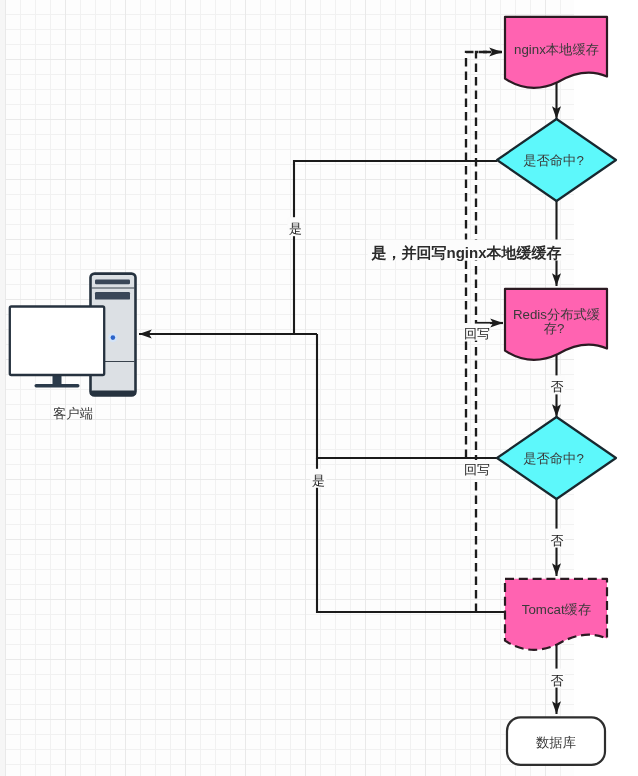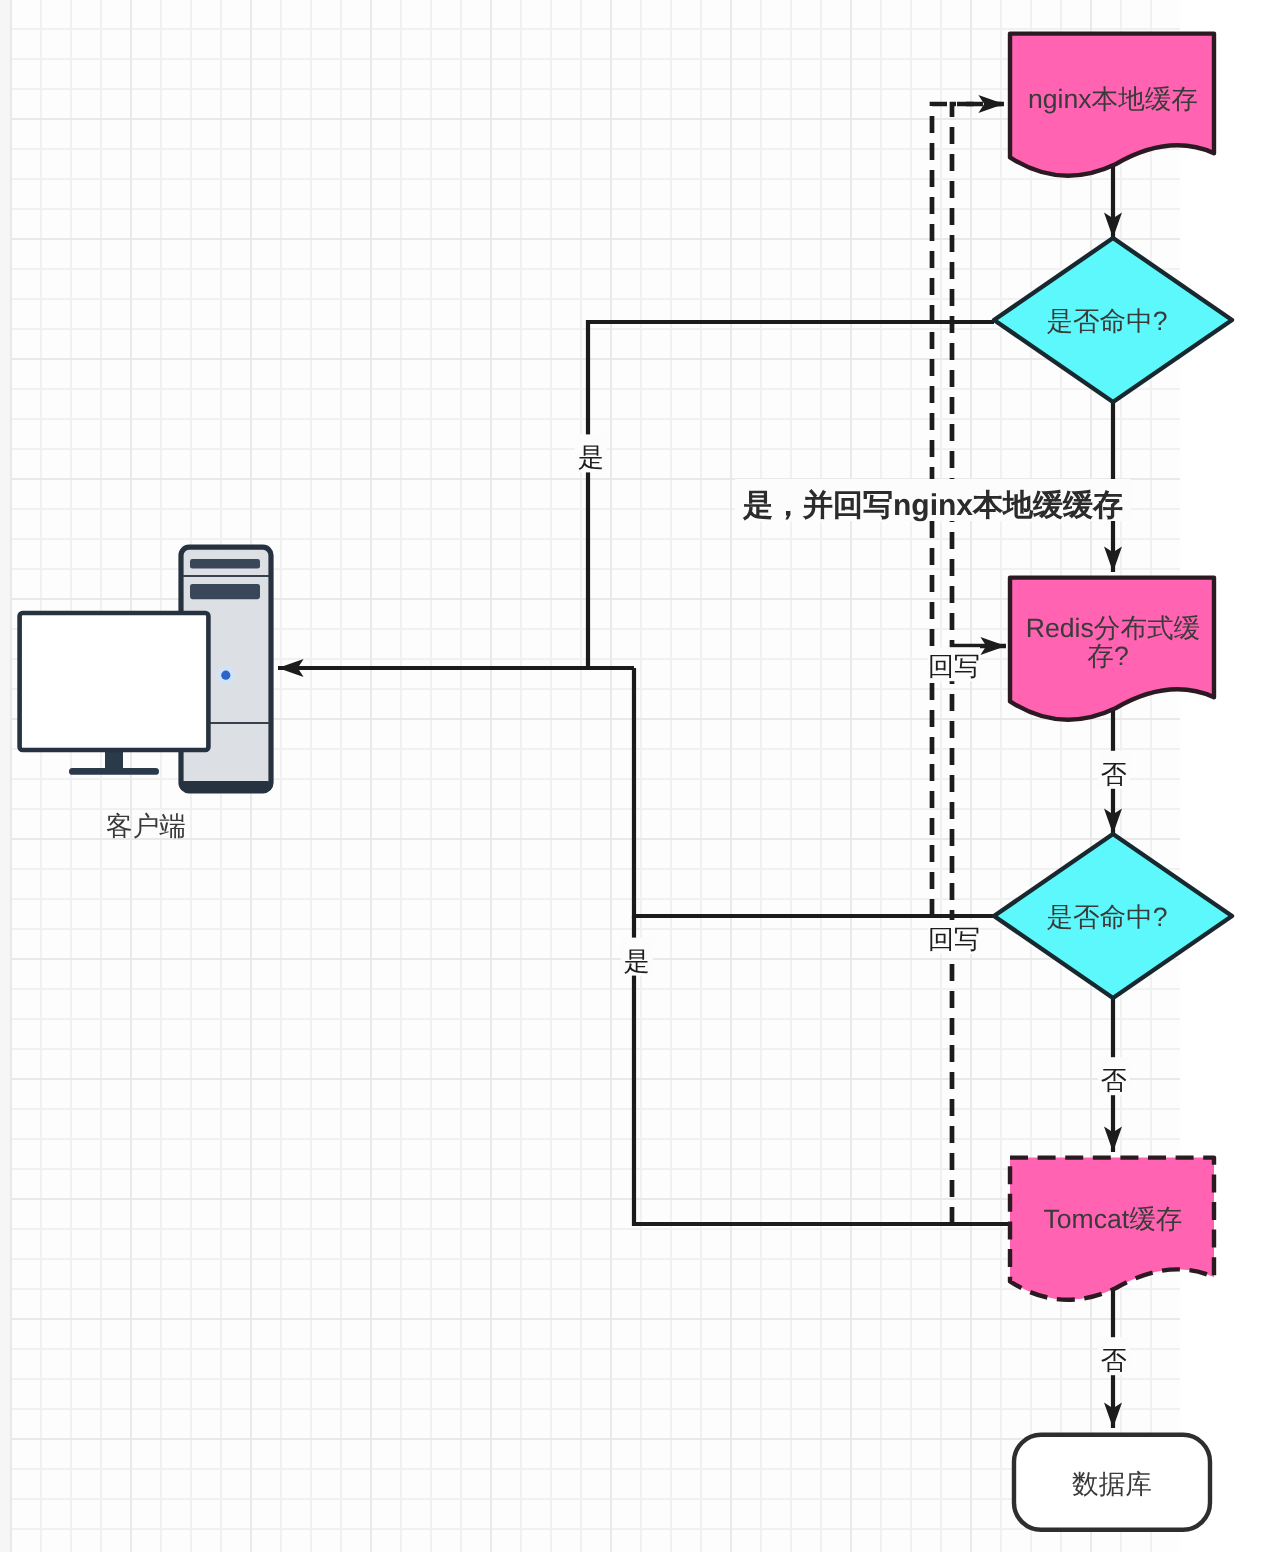--- a/index.html
+++ b/index.html
@@ -7,21 +7,20 @@
   body{width:638px;height:776px;overflow:hidden;font-family:"Liberation Sans",sans-serif;}
   #canvas{position:relative;width:574px;height:776px;
     background-color:#fdfdfd;
     background-image:
       linear-gradient(to right, #e9e9e9 1px, transparent 1px),
       linear-gradient(to bottom, #e9e9e9 1px, transparent 1px),
       linear-gradient(to right, #f1f1f1 1px, transparent 1px),
       linear-gradient(to bottom, #f1f1f1 1px, transparent 1px);
     background-size: 60px 60px, 60px 60px, 15px 15px, 15px 15px;
     background-position: 5px 59px, 5px 59px, 5px 59px, 5px 59px;
-    padding-left: 16px;
   }
   svg{position:absolute;left:0;top:0;display:block;}
   #left-margin{position:absolute;left:0;top:0;width:5px;height:776px;background:#f6f6f6;}
   .nodetext{font-family:"Liberation Sans",sans-serif;font-size:13.3px;fill:#3a3a3a;will-change:transform;}
   .edgelabel{font-family:"Liberation Sans",sans-serif;font-size:13px;fill:#1c1c1c;will-change:transform;}
   .edgelabelb{font-family:"Liberation Sans",sans-serif;font-size:15px;font-weight:bold;fill:#2b2b2b;will-change:transform;}
 </style>
 </head>
 <body>
 

